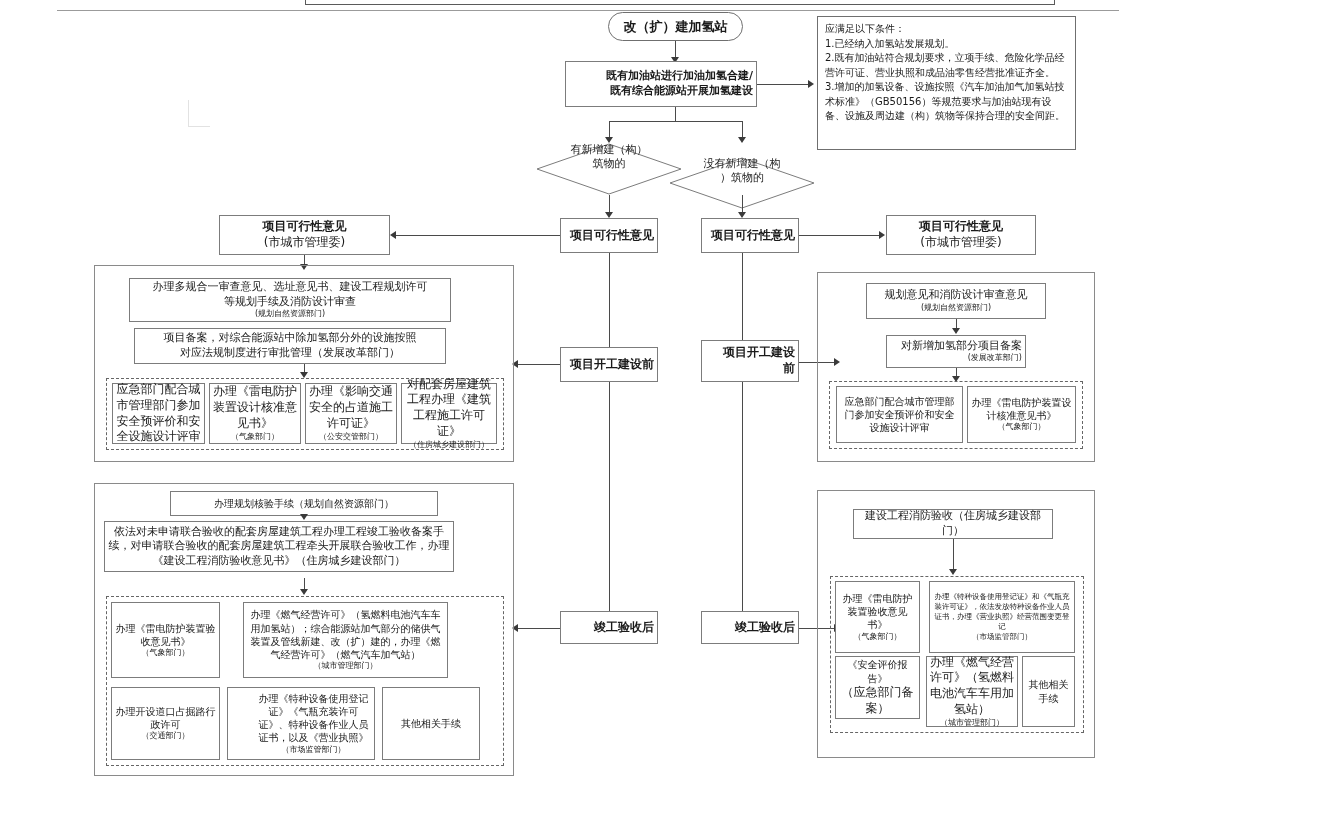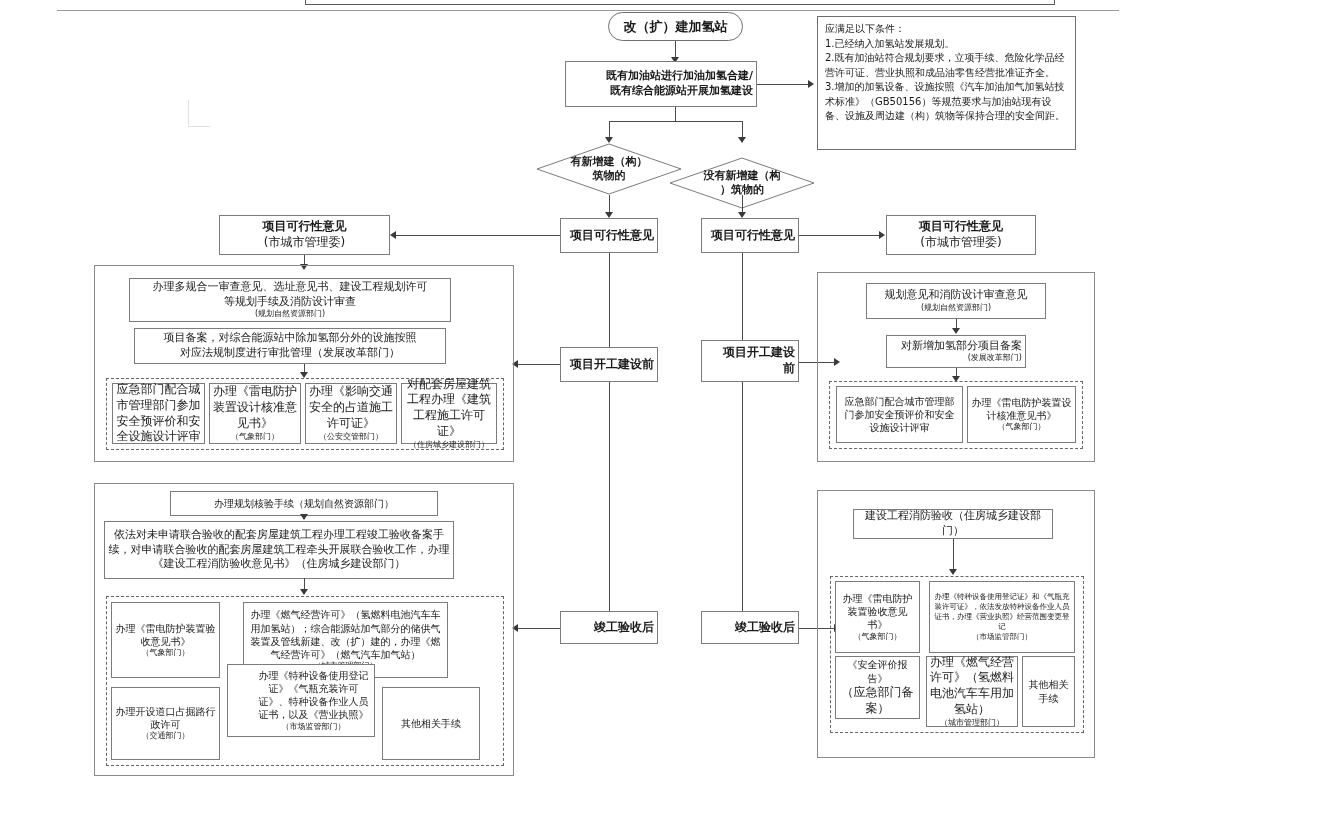--- a/index.html
+++ b/index.html
@@ -51,23 +51,23 @@
   .dashgroup {
     position: absolute;
     border: 1px dashed #666;
     background: transparent;
   }
 
   .diamond-wrap { position: absolute; }
   .diamond-wrap svg { position: absolute; inset: 0; overflow: visible; }
   .diamond-label {
     position: absolute; inset: 0;
-    display: flex; align-items: center; justify-content: center;
+    display: flex; justify-content: center;
     text-align: center;
-    font-weight: bold;
+    font-weight: normal;
     line-height: 1.3;
     pointer-events: none;
   }
 
   
   .ln { position: absolute; background: #4a4a4a; }
   .ln.h { height: 1px; }
   .ln.v { width: 1px; }
   .ln.light { background: #9b9b9b; }
 
@@ -262,21 +262,21 @@
     <span class="f8 dept">（住房城乡建设部门）</span>
   </div>
 
   <div class="panel" style="left:94px; top:483px; width:420px; height:293px;"></div>
 
   <div class="node" style="left:170px; top:491px; width:268px; height:25px;">
     <span class="f10 main">办理规划核验手续（规划自然资源部门）</span>
   </div>
   <div class="arrowhead ah-down" style="left:300px; top:514px;"></div>
 
-  <div class="node" style="left:104px; top:521px; width:350px; height:58px;">
+  <div class="node" style="left:104px; top:521px; width:350px; height:51px;">
     <span class="f11 main">依法对未申请联合验收的配套房屋建筑工程办理工程竣工验收备案手</span>
     <span class="f11 main">续，对申请联合验收的配套房屋建筑工程牵头开展联合验收工作，办理</span>
     <span class="f11 main">《建设工程消防验收意见书》（住房城乡建设部门）</span>
   </div>
 
   <div class="ln v" style="left:304px; top:578px; height:13px;"></div>
   <div class="arrowhead ah-down" style="left:300px; top:589px;"></div>
 
   <div class="dashgroup" style="left:106px; top:596px; width:398px; height:170px;"></div>
 
@@ -286,21 +286,21 @@
   </div>
   <div class="node" style="left:243px; top:602px; width:205px; height:76px;">
     <span class="f10 main">办理《燃气经营许可》（氢燃料电池汽车车用加氢站）；综合能源站加气部分的储供气装置及管线新建、改（扩）建的，办理《燃气经营许可》（燃气汽车加气站）</span>
     <span class="f8 dept">（城市管理部门）</span>
   </div>
 
   <div class="node" style="left:111px; top:687px; width:109px; height:73px;">
     <span class="f10 main">办理开设道口占掘路行政许可</span>
     <span class="f8 dept">（交通部门）</span>
   </div>
-  <div class="node" style="left:227px; top:664px; width:148px; height:73px;padding-left:28px;">
+  <div class="node" style="left:227px; top:687px; width:148px; height:73px;padding-left:28px;">
     <span class="f10 main">办理《特种设备使用登记证》《气瓶充装许可证》、特种设备作业人员证书，以及《营业执照》</span>
     <span class="f8 dept">（市场监管部门）</span>
   </div>
   <div class="node" style="left:382px; top:687px; width:98px; height:73px;">
     <span class="f10 main">其他相关手续</span>
   </div>
 
   <div class="node" style="left:886px; top:215px; width:150px; height:40px;">
     <span class="f12 bold main">项目可行性意见</span>
     <span class="f9 dept">(市城市管理委)</span>

